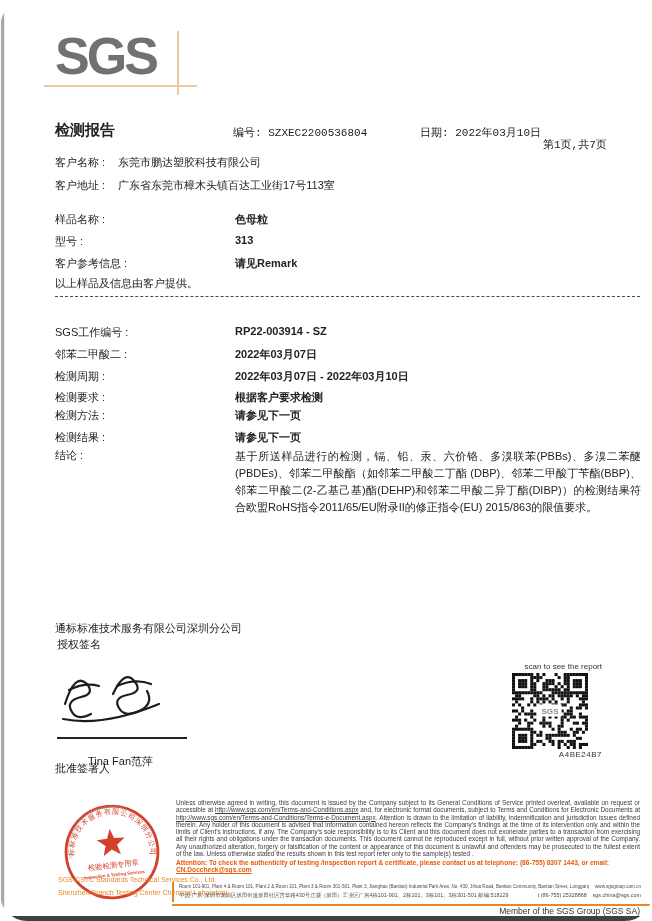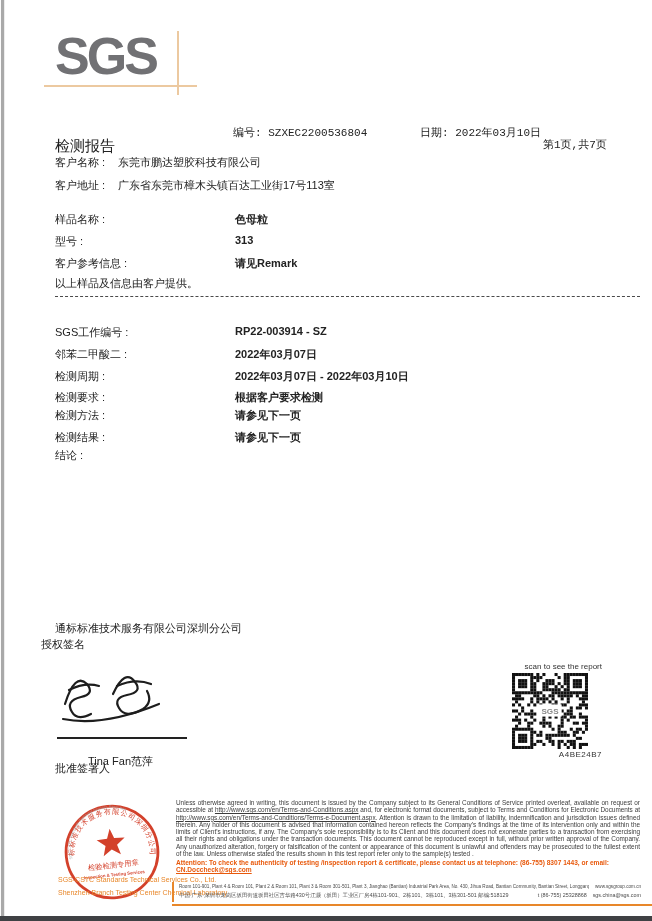--- a/index.html
+++ b/index.html
@@ -1,47 +1,47 @@
 <!DOCTYPE html>
 <html><head>
 <meta charset="utf-8">
 <style>
   html,body{margin:0;padding:0;background:#ffffff;}
   body{font-family:"Liberation Sans","DejaVu Sans",sans-serif;color:#2e2e2e;}
-  .page{position:relative;width:652px;height:921px;background:#fff;overflow:hidden;}
+  .page{position:relative;width:652px;height:921px;background:#fff;overflow:hidden;border-radius:27px;}
   .edge-left{position:absolute;left:0;top:0;width:5px;height:921px;
     background:linear-gradient(to right,#fbfbfb 0 1px,#a9a9a9 1px 4px,#ededed 4px 5px);}
   .edge-bottom{position:absolute;left:0;top:916px;width:652px;height:5px;background:#3f4144;}
 
   
   .logo-text{position:absolute;left:55px;top:30px;font-size:52px;font-weight:bold;
     color:#717174;letter-spacing:-3px;line-height:1;}
   .logo-hline{position:absolute;left:44px;top:85px;width:153px;height:2px;background:#ecc9a0;}
   .logo-vline{position:absolute;left:177px;top:31px;width:2px;height:64px;background:#ecc9a0;}
 
   
-  .title{position:absolute;left:55px;top:121px;font-size:15px;font-weight:normal;color:#222;margin-top:16px;}
+  .title{position:absolute;left:55px;top:121px;font-size:15px;font-weight:bold;color:#222;}
   .meta{position:absolute;top:125px;font-size:11px;color:#222;font-family:Liberation Mono, monospace;}
   .meta.m1{left:233px;} .meta.m2{left:420px;} .meta.m3{left:543px;margin-top:12px;}
 
   .row{position:absolute;left:0;width:652px;font-size:11px;color:#222;}
   .row .lab{position:absolute;left:55px;white-space:nowrap;}
   .row .val{position:absolute;white-space:nowrap;}
   .val.c1{left:118px;} .val.c2{left:235px;font-weight:bold;}
 
   .note{position:absolute;left:55px;top:276px;font-size:11px;color:#222;}
   .dashline{position:absolute;left:55px;top:296px;width:585px;border-top:1px dashed #4a4a4a;}
 
   .conclusion-lab{position:absolute;left:55px;top:448px;font-size:11px;color:#222;}
   .conclusion{position:absolute;left:235px;top:448px;width:406px;font-size:11px;
     line-height:17px;color:#222;text-align:justify;}
 
   
   .sig-company{position:absolute;left:55px;top:621px;font-size:11px;color:#222;}
-  .sig-auth{position:absolute;left:41px;top:637px;font-size:11px;color:#222;}
+  .sig-auth{position:absolute;left:57px;top:637px;font-size:11px;color:#222;}
   .sig-svg{position:absolute;left:55px;top:664px;}
   .sig-line{position:absolute;left:57px;top:737px;width:130px;height:2px;background:#222;}
   .sig-name{position:absolute;left:55px;top:754px;font-size:11px;color:#222;margin-left:33px;}
   .sig-title{position:absolute;left:55px;top:761px;font-size:11px;color:#222;}
 
   
   .qr-block{position:absolute;left:498px;top:662px;width:104px;text-align:right;}
   .qr-caption{font-size:8px;color:#333;margin-bottom:2px;}
   .qr-code-text{font-size:8px;color:#333;margin-top:1px;letter-spacing:.5px;}
   .qr-frame{width:76px;height:76px;margin:0 auto;background:#fff;}
@@ -131,20 +131,21 @@
   </div>
   <div class="row" style="top:408px">
     <span class="lab">检测方法 :</span>
     <span class="val c2">请参见下一页</span>
   </div>
   <div class="row" style="top:430px">
     <span class="lab">检测结果 :</span>
     <span class="val c2">请参见下一页</span>
   </div>
   <div class="conclusion-lab">结论 :</div>
+  <div class="conclusion">基于所送样品进行的检测，镉、铅、汞、六价铬、多溴联苯(PBBs)、多溴二苯醚(PBDEs)、邻苯二甲酸酯（如邻苯二甲酸二丁酯 (DBP)、邻苯二甲酸丁苄酯(BBP)、邻苯二甲酸二(2-乙基己基)酯(DEHP)和邻苯二甲酸二异丁酯(DIBP)）的检测结果符合欧盟RoHS指令2011/65/EU附录II的修正指令(EU) 2015/863的限值要求。</div>
 
   <div class="sig-company">通标标准技术服务有限公司深圳分公司</div>
   <div class="sig-auth">授权签名</div>
   <svg class="sig-svg" width="130" height="70" viewBox="0 0 130 70">
     <g fill="none" stroke="#1d1d1d" stroke-width="2.2" stroke-linecap="round">
       <path d="M10 40 Q20 8 32 20 Q40 30 26 33 Q10 37 17 48 Q22 57 36 50"></path>
       <path d="M14 26 Q30 18 44 22"></path>
       <path d="M58 30 Q70 4 80 18 Q88 28 72 31 Q58 34 64 44 Q70 55 88 45 Q98 38 92 27"></path>
       <path d="M62 22 Q80 14 96 20"></path>
       <path d="M8 55 Q48 63 104 40"></path>
@@ -506,15 +507,16 @@
     <span class="b">www.sgsgroup.com.cn</span>
   </div>
   <div class="addr l2">
     <span class="a">中国·广东·深圳市龙岗区坂田街道坂田社区吉华路430号江灏（坂田）工业区厂房4栋101-901、2栋101、3栋101、3栋301-501 邮编:518129</span>
     <span class="b">t (86-755) 25328868</span>
     <span class="b">sgs.china@sgs.com</span>
   </div>
 
   <div class="addr-vline"></div>
   <div class="foot-hline"></div>
+  <div class="member">Member of the SGS Group (SGS SA)</div>
 
   <div class="edge-bottom"></div>
 </div>
 
 </body></html>

